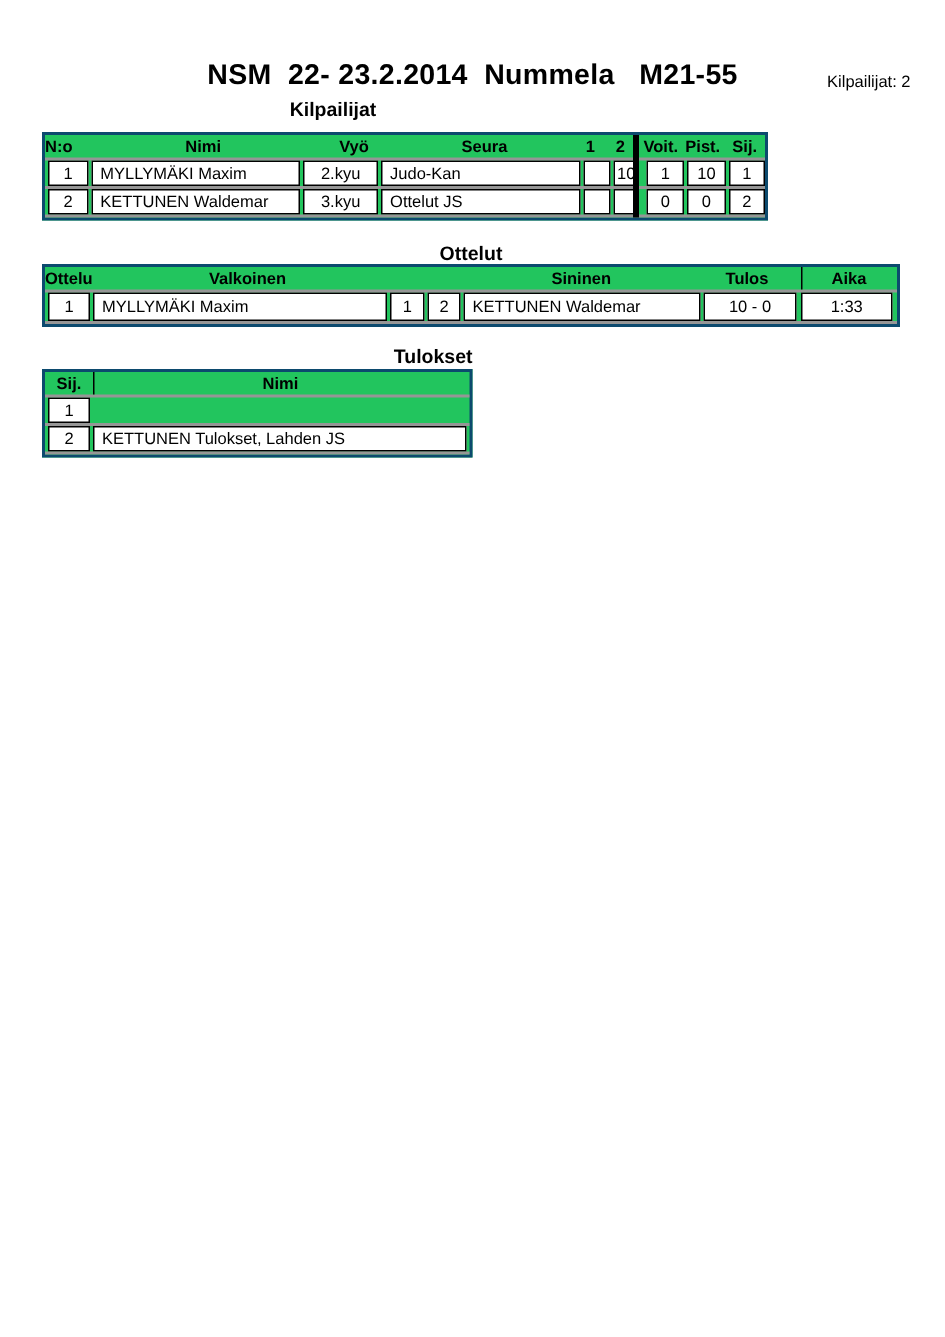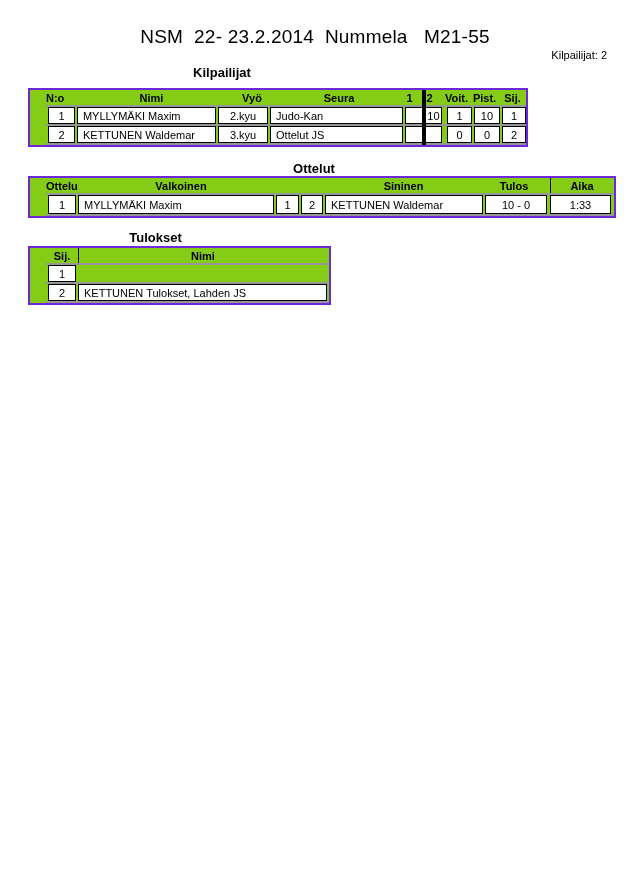--- a/index.html
+++ b/index.html
@@ -2,33 +2,33 @@
 <html><head>
 <meta charset="utf-8">
 <style>
   html,body { margin:0; padding:0; background:#e5e5e5; }
   .page {
     position:relative; width:630px; height:891px; background:#ffffff;
     font-family:"Liberation Sans", sans-serif; color:#000; overflow:hidden;
     margin:0 auto;
   }
   .title {
-    position:absolute; top:26px; left:0; width:630px; text-align:center;
-    font-size:19px; font-weight:normal; white-space:pre; letter-spacing:0.2px;
+    position:absolute; top:40px; left:0; width:630px; text-align:center;
+    font-size:19px; font-weight:bold; white-space:pre; letter-spacing:0.2px;
   }
   .count-label {
     position:absolute; top:49px; left:0; width:607px; text-align:right;
     font-size:11px; font-weight:normal;
   }
   .sec-heading { position:absolute; font-size:13px; font-weight:bold; text-align:center; }
   #h-kilpailijat { top:65px;  left:28px; width:388px; }
   #h-ottelut     { top:161px; left:28px; width:572px; }
-  #h-tulokset    { top:230px; left:12px; width:287px; }
+  #h-tulokset    { top:230px; left:28px; width:287px;text-align:right; }
 
-  .tframe { position:absolute; background:#84cc16; border:2px solid #6d28d9; box-sizing:content-box;padding-left:16px; }
+  .tframe { position:absolute; background:#22c55e; border:2px solid #0c4a6e; box-sizing:content-box; }
   #t1 { left:28px; top:88px;  width:480px; height:55px; }
   #t2 { left:28px; top:176px; width:568px; height:38px; }
   #t3 { left:28px; top:246px; width:283px; height:55px; }
 
   .hrow { display:flex; align-items:center; height:15px; font-size:11px; font-weight:bold; }
   .hcell { text-align:center; white-space:nowrap; overflow:visible; }
   .hcell.left { text-align:left; }
   .rule { height:2px; background:#969696; }
   .drow { display:flex; height:17px; font-size:11px; }
   .drow2 { height:19px; }

